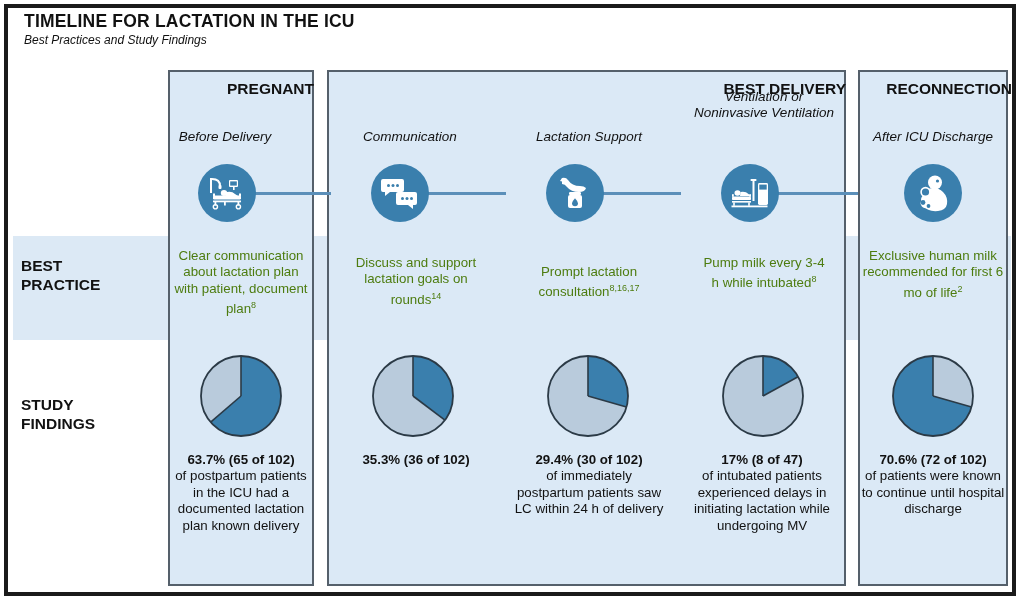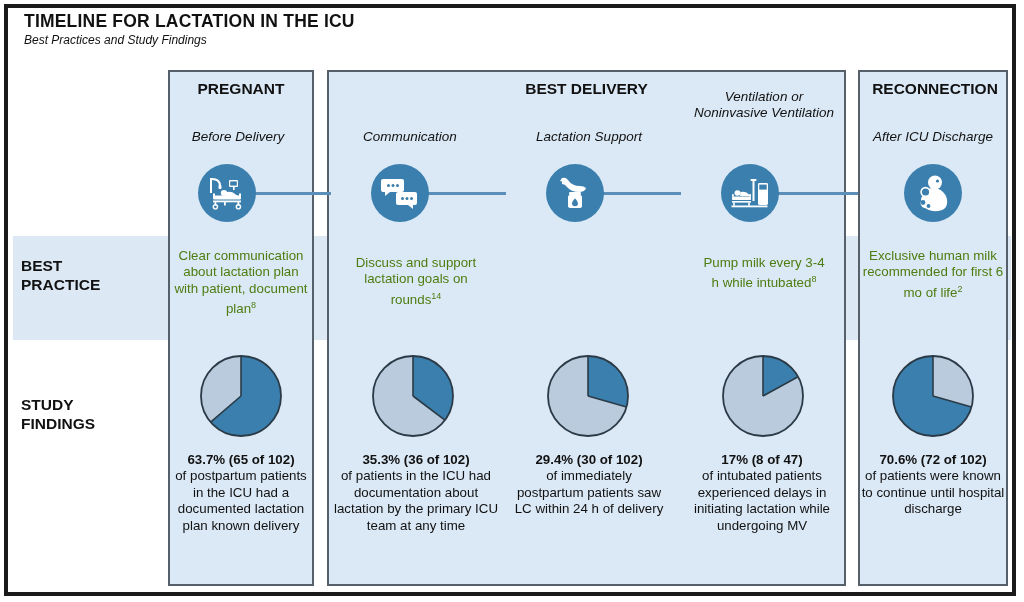--- a/index.html
+++ b/index.html
@@ -60,21 +60,21 @@
     border: 2px solid #55606b;
     box-sizing: border-box;
   }
   .panel-pregnant     { left: 168px;  width: 146px; }
   .panel-afterdeliv   { left: 327px;  width: 519px; }
   .panel-reconnection { left: 858px;  width: 150px; }
 
   
   .stage-title {
     position: absolute; top: 80px;
-    font-size: 15.5px; font-weight: bold; text-align: center;
+    font-size: 15.5px; font-weight: bold; text-align: right;
     color: #111; line-height: 18px;
   }
 
   
   .stage-sub {
     position: absolute;
     font-size: 13.5px; font-style: italic; text-align: center;
     color: #111; line-height: 16px;
   }
 
@@ -133,21 +133,21 @@
   </div>
   <div class="row-label sf">
     <div>STUDY</div>
     <div>FINDINGS</div>
   </div>
 
   <div class="stage-title" style="left:168px; width:146px;">PREGNANT</div>
   <div class="stage-title" style="left:327px; width:519px;">BEST DELIVERY</div>
   <div class="stage-title" style="left:858px; width:154px;">RECONNECTION</div>
 
-  <div class="stage-sub" style="left:170px; top:129px; width:136px;">Before Delivery</div>
+  <div class="stage-sub" style="left:157px; top:129px; width:136px;">Before Delivery</div>
   <div class="stage-sub" style="left:339px; top:129px; width:142px;">Communication</div>
   <div class="stage-sub" style="left:518px; top:129px; width:142px;">Lactation Support</div>
   <div class="stage-sub" style="left:693px; top:89px; width:142px;">Ventilation or Noninvasive Ventilation</div>
   <div class="stage-sub" style="left:860px; top:129px; width:146px;">After ICU Discharge</div>
 
   <div class="tl-line" style="left:255px; width:76px;"></div>
   <div class="tl-line" style="left:428px; width:78px;"></div>
   <div class="tl-line" style="left:603px; width:78px;"></div>
   <div class="tl-line" style="left:778px; width:80px;"></div>
 
@@ -243,20 +243,23 @@
   </div>
 
   <div class="bp-text" style="left:171px; top:248px; width:140px;">
     <span>Clear communication about lactation plan with patient, document plan</span><sup>8</sup>
   </div>
 
   <div class="bp-text" style="left:346px; top:255px; width:140px;">
     <span>Discuss and support lactation goals on rounds</span><sup>14</sup>
   </div>
 
+  <div class="bp-text" style="left:518px; top:264px; width:142px;">
+    <span>Prompt lactation consultation</span><sup>8,16,17</sup>
+  </div>
 
   <div class="bp-text" style="left:700px; top:255px; width:128px;">
     <span>Pump milk every 3-4 h while intubated</span><sup>8</sup>
   </div>
 
   <div class="bp-text" style="left:861px; top:248px; width:144px;">
     <span>Exclusive human milk recommended for first 6 mo of life</span><sup>2</sup>
   </div>
 
   <div class="pie" style="left:199px;">
@@ -305,21 +308,20 @@
       </svg>
     </div>
 
   <div class="sf-text" style="left:169px; top:452px; width:144px;">
     <span class="stat">63.7% (65 of 102)</span>
     <span>of postpartum patients in the ICU had a documented lactation plan known delivery</span>
   </div>
 
   <div class="sf-text" style="left:332px; top:452px; width:168px;">
     <span class="stat">35.3% (36 of 102)</span>
-    <span>of patients in the ICU had documentation about lactation by the primary ICU team at any time</span>
   </div>
 
   <div class="sf-text" style="left:512px; top:452px; width:154px;">
     <span class="stat">29.4% (30 of 102)</span>
     <span>of immediately postpartum patients saw LC within 24 h of delivery</span>
   </div>
 
   <div class="sf-text" style="left:690px; top:452px; width:144px;">
     <span class="stat">17% (8 of 47)</span>
     <span>of intubated patients experienced delays in initiating lactation while undergoing MV</span>

